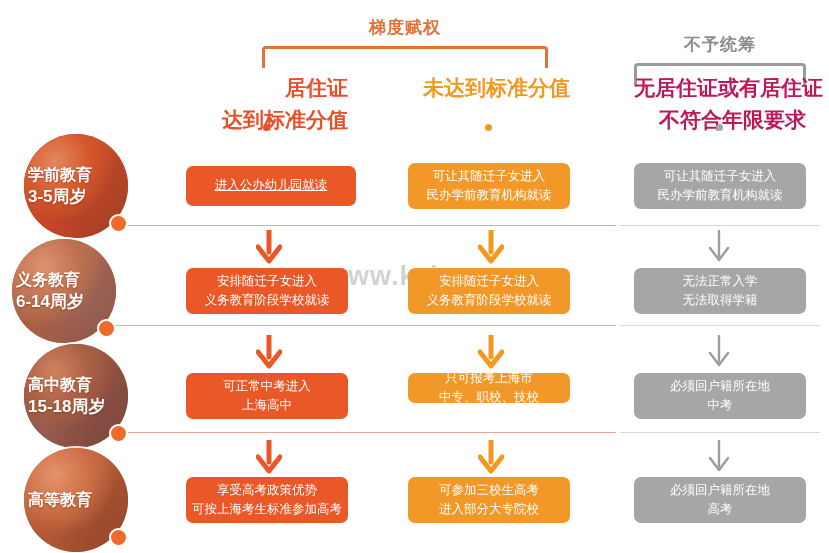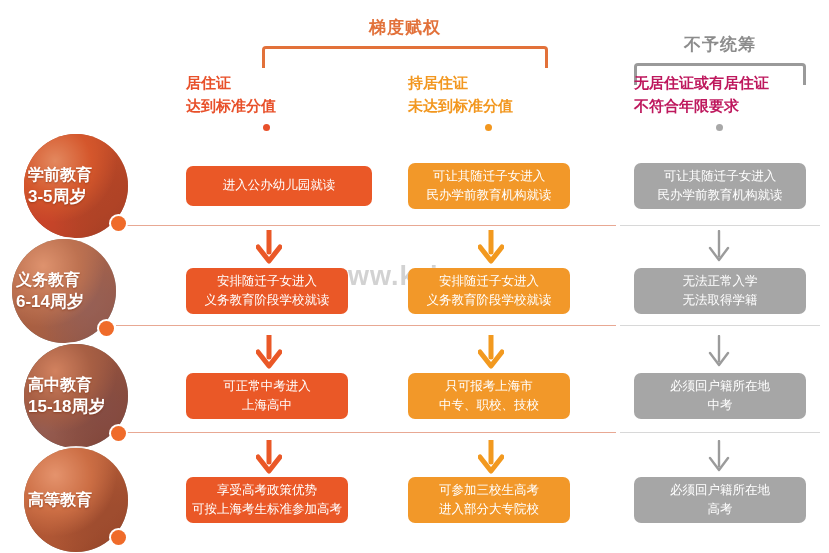--- a/index.html
+++ b/index.html
@@ -43,23 +43,23 @@
     box-sizing: border-box;
   }
   #group-grad { left: 262px; top: 16px; width: 286px; color: #e2713a; }
   #group-grad .group-title { color: #e2713a; }
   #group-none { left: 634px; top: 16px; width: 172px; color: #9a9a9a; margin-top: 17px; }
   #group-none .group-title { color: #8c8c8c; }
 
   
   .col-head {
     position: absolute;
-    text-align: left;
+    text-align: right;
     line-height: 1.5;
-    font-size: 15px;
+    font-size: 21px;
     font-weight: bold;
     white-space: nowrap;
   }
   .col-head .l1, .col-head .l2 { display: block; }
   #colhead-0 { left: 186px; top: 72px; width: 162px; color: #e8502a; }
   #colhead-1 { left: 408px; top: 72px; width: 162px; color: #f2971f; }
   #colhead-2 { left: 634px; top: 72px; width: 172px; color: #be185d; }
 
   
   .col-dot {
@@ -185,21 +185,20 @@
   <div class="group-head" id="group-none">
     <div class="group-title">不予统筹</div>
     <div class="bracket"></div>
   </div>
 
   <div class="col-head" id="colhead-0">
     <span class="l1">居住证</span>
     <span class="l2">达到标准分值</span>
   </div>
   <div class="col-head" id="colhead-1">
-    <span class="l1">持居住证</span>
     <span class="l2">未达到标准分值</span>
   </div>
   <div class="col-head" id="colhead-2">
     <span class="l1">无居住证或有居住证</span>
     <span class="l2">不符合年限要求</span>
   </div>
 
   <div class="col-dot" id="coldot-0"></div>
   <div class="col-dot" id="coldot-1"></div>
   <div class="col-dot" id="coldot-2"></div>
@@ -214,21 +213,21 @@
       <div class="row-sep warm" style="top: 432px; width: 500px;"></div>
       <div class="row-sep cool" style="left: 620px; width: 200px; top: 432px;"></div>
       <div class="row-label" style="left: 24px; top: 134px;">
         <div class="avatar">
           <div class="photo" style="background: radial-gradient(circle at 30% 26%, rgb(224, 176, 137) 0%, rgb(199, 91, 50) 34%, transparent 58%), radial-gradient(circle at 72% 62%, rgb(138, 59, 42) 0%, transparent 52%), radial-gradient(circle at 18% 82%, rgb(179, 59, 47) 0%, transparent 48%), linear-gradient(145deg, rgb(199, 91, 50) 0%, rgb(109, 42, 34) 100%);"></div>
           <div class="tint"></div>
           <div class="caption"><span>学前教育</span><span class="c2">3-5周岁</span></div>
         </div>
         <div class="node-dot"></div>
       </div>
-      <div class="cell c0" style="left: 186px; width: 186px; height: 40px; top: 166px;">
+      <div class="cell c0" style="left: 186px; width: 170px; height: 40px; top: 166px; text-decoration: underline;">
         <div>
           <span>进入公办幼儿园就读</span>
         </div>
       </div>
       <div class="cell c1" style="left: 408px; width: 162px; height: 46px; top: 163px;">
         <div>
           <span>可让其随迁子女进入</span>
           <span>民办学前教育机构就读</span>
         </div>
       </div>
@@ -301,21 +300,21 @@
           <div class="caption"><span>高中教育</span><span class="c2">15-18周岁</span></div>
         </div>
         <div class="node-dot"></div>
       </div>
       <div class="cell c0" style="left: 186px; width: 162px; height: 46px; top: 373px;">
         <div>
           <span>可正常中考进入</span>
           <span>上海高中</span>
         </div>
       </div>
-      <div class="cell c1" style="left: 408px; width: 162px; height: 46px; top: 373px;">
+      <div class="cell c1" style="left: 408px; width: 162px; height: 30px; top: 373px;">
         <div>
           <span>只可报考上海市</span>
           <span>中专、职校、技校</span>
         </div>
       </div>
       <div class="cell c2" style="left: 634px; width: 172px; height: 46px; top: 373px;">
         <div>
           <span>必须回户籍所在地</span>
           <span>中考</span>
         </div>

